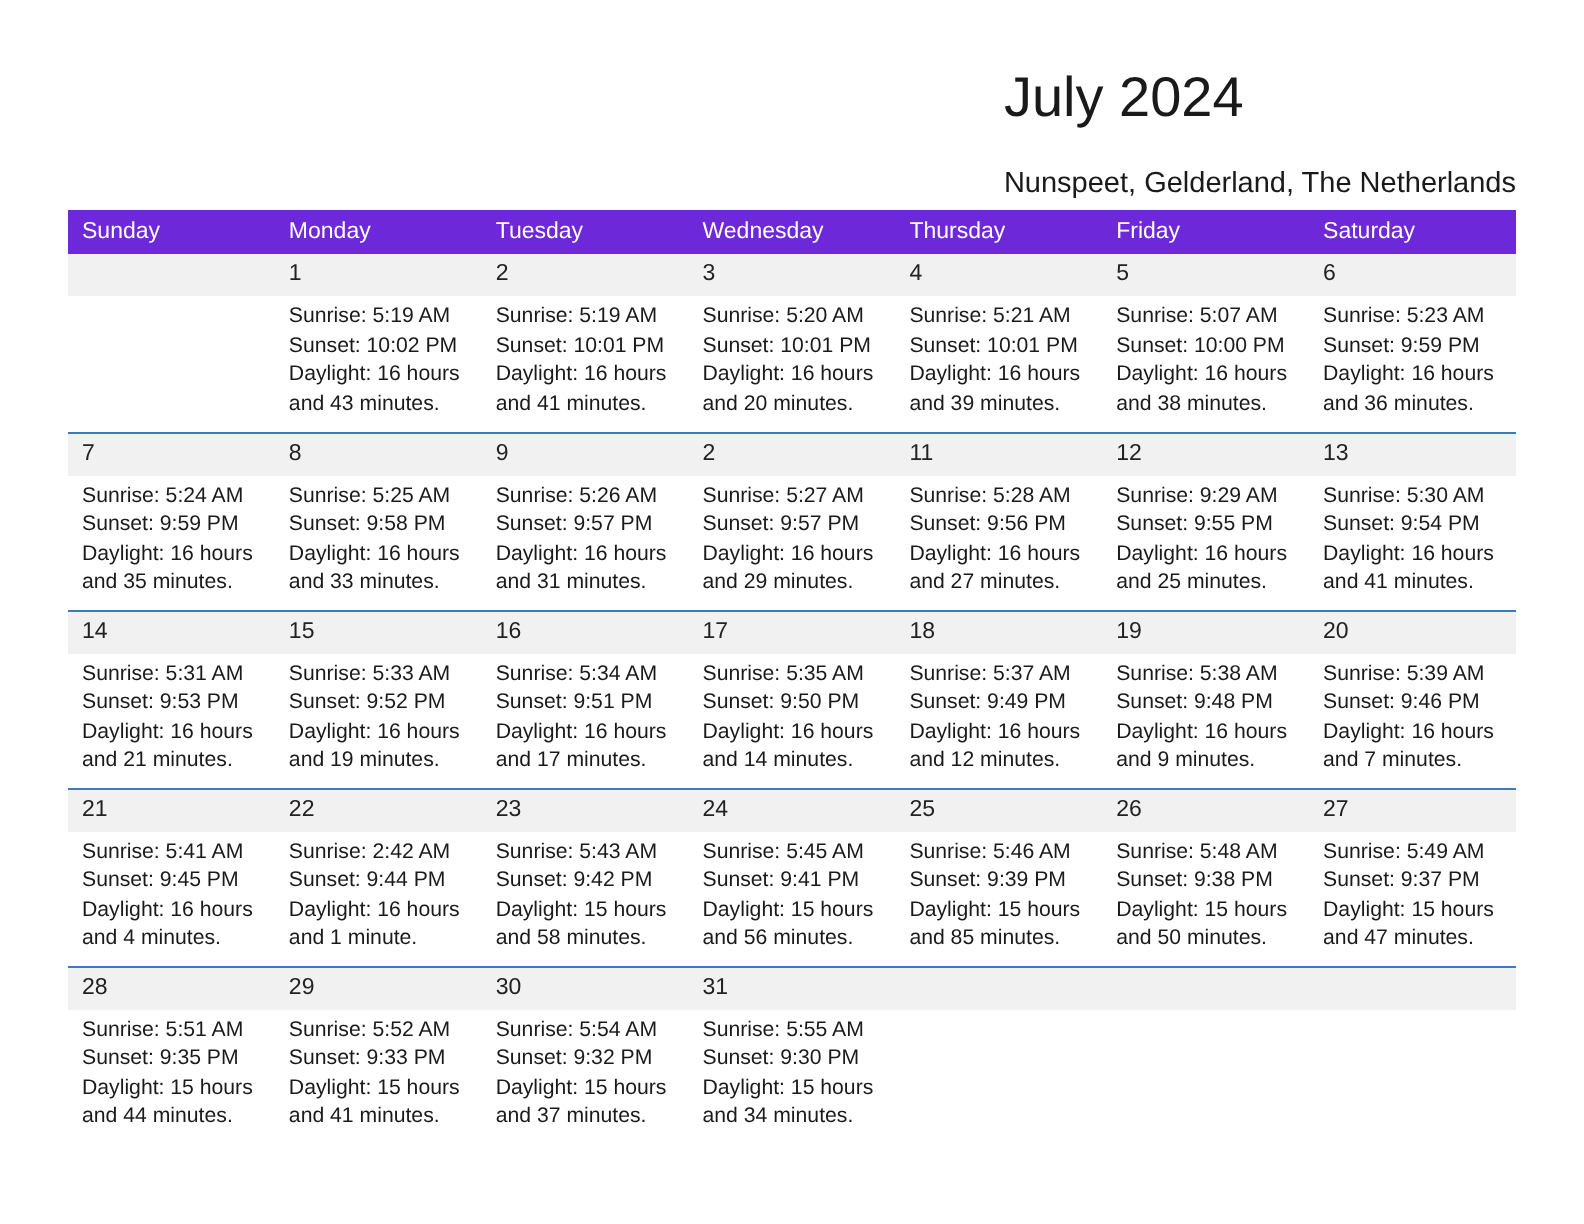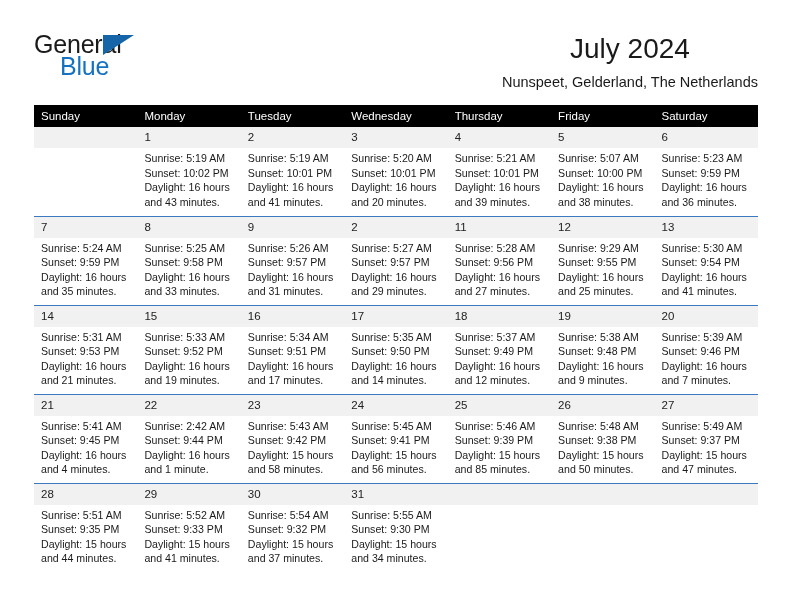--- a/index.html
+++ b/index.html
@@ -65,50 +65,50 @@
     line-height: 25px;
     letter-spacing: -0.2px;
     color: #1672c0;
     font-family: "Liberation Sans", sans-serif;
   }
 
   .title-block {
     position: absolute;
     right: 0;
     top: 0;
-    text-align: center;
+    text-align: left;
   }
   .cal-title {
     font-size: 28px;
     line-height: 34px;
     color: #1a1a1a;
     font-weight: normal;
     margin: 0;
     font-family: "Liberation Sans", sans-serif;
   }
   .cal-subtitle {
     font-size: 14.5px;
     line-height: 20px;
     color: #1a1a1a;
-    margin: 6px 0 0 0;
+    margin: 16px 0 0 0;
     font-family: "Liberation Sans", sans-serif;
   }
 
   
   .calendar {
     position: absolute;
     left: 34px;
     top: 105px;
     width: 724px;
     border-collapse: collapse;
     table-layout: fixed;
   }
 
   .calendar th {
-    background: #000000;
+    background: #6d28d9;
     color: #ffffff;
     font-size: 11.5px;
     font-weight: normal;
     text-align: left;
     padding: 5px 0 5px 7px;
     height: 11px;
     vertical-align: middle;
     font-family: "Liberation Sans", sans-serif;
   }
 
@@ -148,25 +148,20 @@
   td.blank .cell-info { visibility: hidden; }
   td.blank .daynum { background: #f1f1f1; }
 </style>
 </head>
 <body>
 
 <div class="page">
 
   <div class="header">
 
-    <div class="logo">
-      <span class="logo-general">General</span>
-      <span class="logo-tri"></span>
-      <span class="logo-blue">Blue</span>
-    </div>
 
     <div class="title-block">
       <h1 class="cal-title">July 2024</h1>
       <p class="cal-subtitle">Nunspeet, Gelderland, The Netherlands</p>
     </div>
 
   </div>
 
   <table class="calendar">
     <thead>

